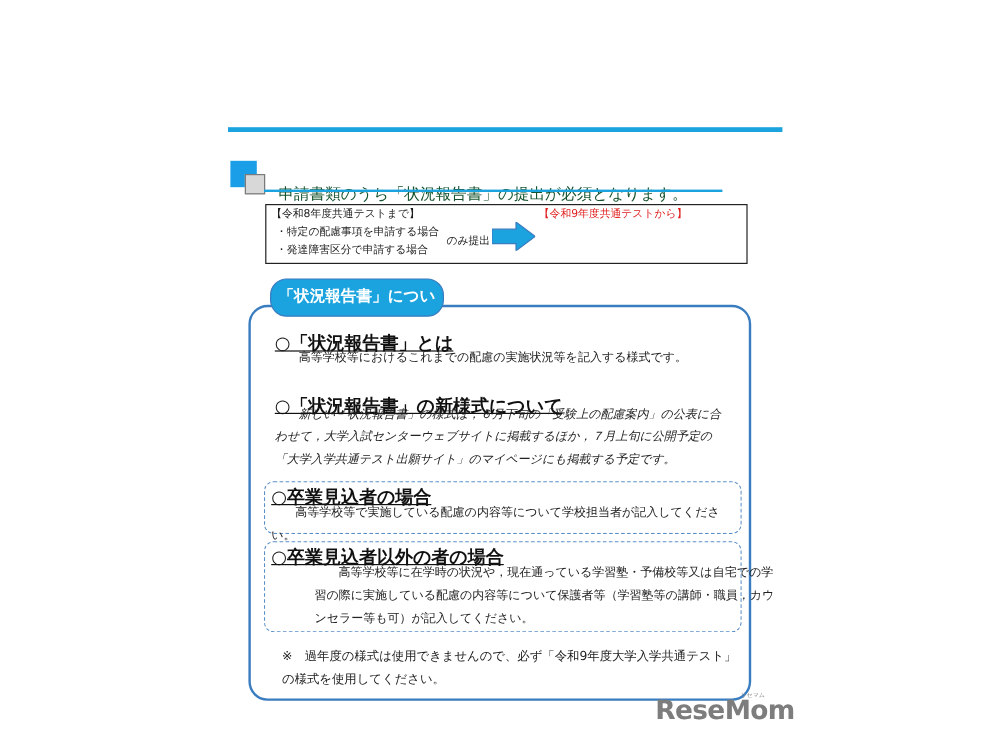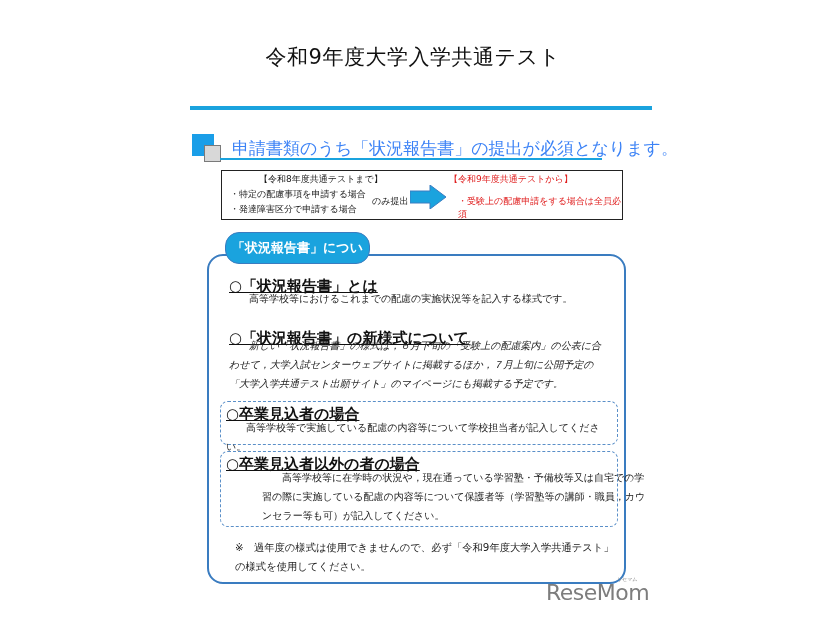--- a/index.html
+++ b/index.html
@@ -21,31 +21,31 @@
     }
     .sq-blue {
       position: absolute; left: 0; top: 0; width: 22px; height: 22px;
       background: #1a9ee8;
     }
     .sq-gray {
       position: absolute; left: 12px; top: 11px; width: 15px; height: 15px;
       background: #d8d8d8; border: 1px solid #7a7a7a;
     }
     .section-head .text {
-      position: absolute; left: 40px; top: 3px; font-size: 17px; color: #3b82f6;
+      position: absolute; left: 40px; top: 19px; font-size: 13px; color: #14532d;
       white-space: nowrap;
     }
     .section-head .uline {
       position: absolute; left: 28px; top: 24px; width: 382px; height: 2px; background: #1aa3de;
     }
     .compare-box {
       position: absolute; left: 221px; top: 170px; width: 400px; height: 48px;
       border: 1.5px solid #222; font-size: 9px; line-height: 13px;
     }
-    .compare-box .before-head { position: absolute; left: 4px; top: 2px; margin-left: 33px; }
+    .compare-box .before-head { position: absolute; left: 4px; top: 2px; }
     .compare-box .before-1 { position: absolute; left: 8px; top: 17px; }
     .compare-box .before-2 { position: absolute; left: 8px; top: 32px; }
     .compare-box .only { position: absolute; left: 150px; top: 24px; text-align: right; }
     .compare-box .arrow { position: absolute; left: 188px; top: 14px; width: 36px; height: 24px; }
     .compare-box .after-head { position: absolute; left: 227px; top: 2px; color: #e02020; }
     .compare-box .after-1 { position: absolute; left: 236px; top: 24px; color: #e02020; }
     .main-box {
       position: absolute; left: 207px; top: 254px; width: 415px; height: 326px;
       border: 2.5px solid #3a7cc0; border-radius: 16px; background: #fff;
     }
@@ -63,52 +63,50 @@
     }
     .dash-box {
       position: absolute; left: 220px; width: 396px;
       border: 1.3px dashed #5a8fc8; border-radius: 8px;
     }
     .note {
       position: absolute; left: 235px; top: 538px; width: 380px;
       font-size: 10.3px; line-height: 19px; color: #222;
     }
     .logo {
-      position: absolute; left: 546px; top: 580px; font-size: 22px; font-weight: normal;
+      position: absolute; left: 546px; top: 580px; font-size: 22px; font-weight: bold;
       color: #7d7d7d; letter-spacing: -0.5px; font-family: "DejaVu Sans", sans-serif;
     }
     .logo-ruby {
       position: absolute; left: 617px; top: 576px; font-size: 5px; color: #888;
     }
   </style>
 </head>
 <body>
 
 <div class="title-block">
-  <div>令和9年度大学入学共通テスト</div>
 </div>
 <div class="title-rule"></div>
 
 <div class="section-head">
   <div class="sq-blue"></div>
   <div class="sq-gray"></div>
   <div class="text">申請書類のうち「状況報告書」の提出が必須となります。</div>
   <div class="uline"></div>
 </div>
 
 <div class="compare-box">
   <div class="before-head">【令和8年度共通テストまで】</div>
   <div class="before-1">・特定の配慮事項を申請する場合</div>
   <div class="before-2">・発達障害区分で申請する場合</div>
   <div class="only">のみ提出</div>
   <svg class="arrow" viewBox="0 0 36 24">
     <polygon points="0,6 20,6 20,0 36,12 20,24 20,18 0,18" fill="#1aa3de" stroke="#3a7cc0" stroke-width="1"></polygon>
   </svg>
   <div class="after-head">【令和9年度共通テストから】</div>
-  <div class="after-1">・受験上の配慮申請をする場合は全員必須</div>
 </div>
 
 <div class="main-box"></div>
 <div class="tab-label">「状況報告書」について</div>
 
 <div class="item-head" style="left:229px; top:277px;">○「状況報告書」とは</div>
 <div class="item-body" style="left:229px; top:289px; width:380px; text-indent:20px;">高等学校等におけるこれまでの配慮の実施状況等を記入する様式です。</div>
 
 <div class="item-head" style="left:229px; top:329px;">○「状況報告書」の新様式について</div>
 <div class="item-body" style="left:229px; top:336px; width:382px; text-indent:20px;font-style:italic;">新しい「状況報告書」の様式は，６月下旬の「受験上の配慮案内」の公表に合わせて，大学入試センターウェブサイトに掲載するほか，７月上旬に公開予定の「大学入学共通テスト出願サイト」のマイページにも掲載する予定です。</div>

